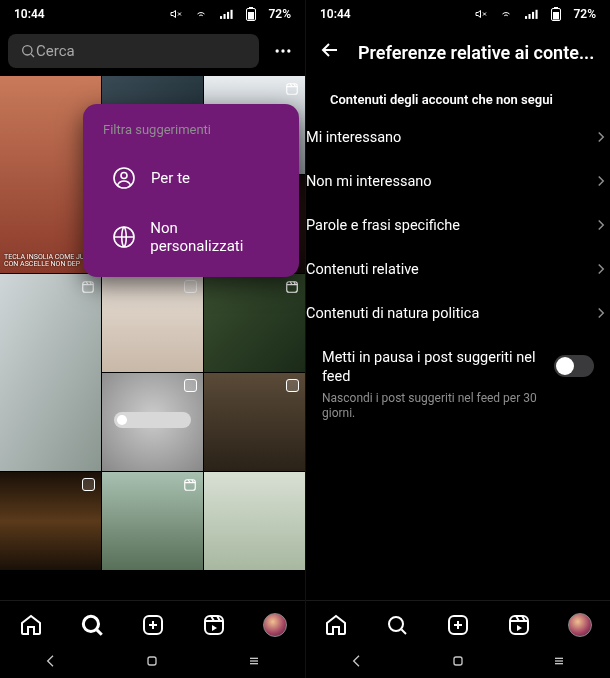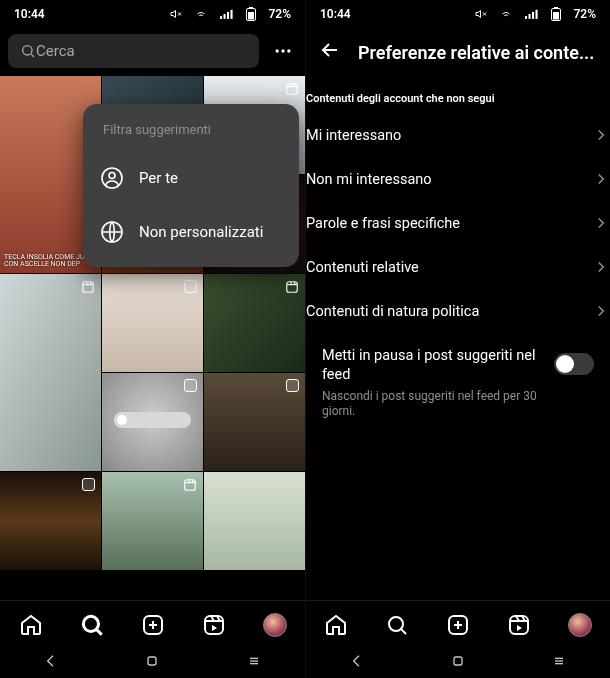--- a/index.html
+++ b/index.html
@@ -135,36 +135,36 @@
     position:absolute; left:3px; top:3px;
     width:10px; height:10px; background:#fff; border-radius:50%;
   }
 
   
   .dropdown {
     position: absolute;
     top: 28px;
     right: 6px;
     width: 216px;
-    background: #404040;
+    background: #701a75;
     border-radius: 14px;
     padding: 18px 0 8px 0;
     box-shadow: 0 8px 24px rgba(0,0,0,0.6);
     z-index: 10;
   }
   .dropdown-title {
     font-size: 13px;
     color: #8e8e8e;
     padding: 0 20px 14px 20px;
   }
   .dropdown-item {
     display: flex;
     align-items: center;
     gap: 14px;
-    padding: 14px 16px;
+    padding: 14px 28px;
     font-size: 15px;
     color: #fff;
   }
   .dd-icon {
     width: 26px;
     height: 26px;
     display: flex;
     align-items: center;
     justify-content: center;
   }
@@ -177,23 +177,23 @@
     gap: 16px;
   }
   .page-title {
     font-size: 18px;
     font-weight: 600;
     white-space: nowrap;
     overflow: hidden;
     text-overflow: ellipsis;
   }
   .section-title {
-    font-size: 11px;
+    font-size: 13px;
     font-weight: 600;
-    padding: 16px 16px 8px 0;
+    padding: 16px 16px 8px 24px;
   }
   .setting-row {
     display: flex;
     align-items: center;
     justify-content: space-between;
     padding: 13px 0;
     font-size: 14.5px;
   }
   .chev { color: #8e8e8e; }
 

